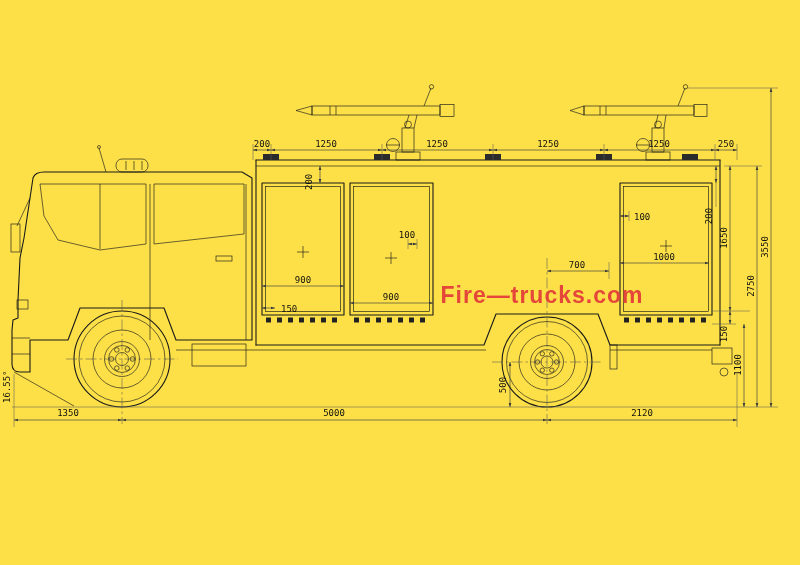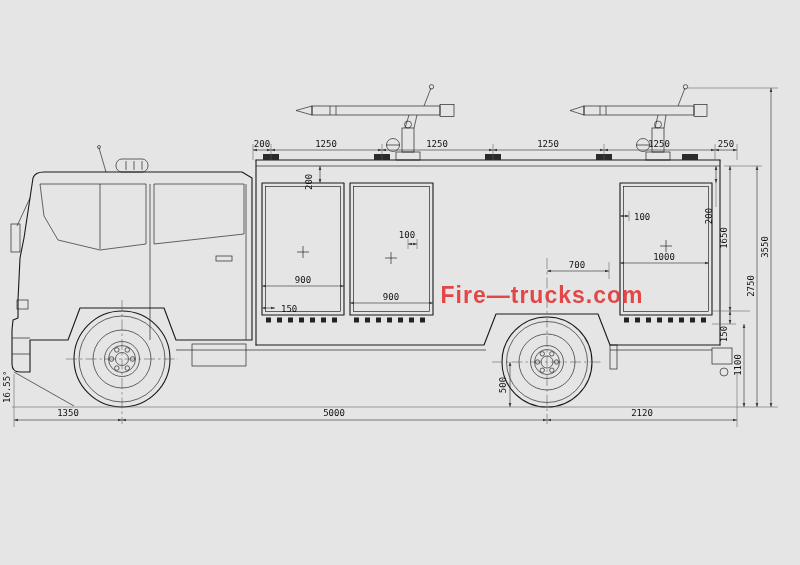--- a/index.html
+++ b/index.html
@@ -1,16 +1,16 @@
 <!DOCTYPE html>
 <html><head>
 <meta charset="utf-8">
 <style>
   html,body{margin:0;padding:0;background:#ffffff;}
-  .stage{width:800px;height:565px;background:#e5e5e5;position:relative;overflow:hidden;
+  .stage{width:800px;height:565px;background:#fde047;position:relative;overflow:hidden;
          font-family:"DejaVu Sans Mono",monospace;}
   svg{display:block;}
   .outline{stroke:#1a1a1a;stroke-width:1.1;fill:none;stroke-linejoin:round;stroke-linecap:round;}
   .thin{stroke:#1a1a1a;stroke-width:0.65;fill:none;}
   .ext{stroke:#5e5e5e;stroke-width:0.55;fill:none;}
   .dimline{stroke:#3a3a3a;stroke-width:0.65;fill:none;}
   .cl{stroke:#555555;stroke-width:0.55;fill:none;stroke-dasharray:11 3 2.5 3;}
   .dimtext{font:9px "DejaVu Sans Mono",monospace;fill:#111111;}
   .pad{fill:#2b2b2b;stroke:none;}
   .tabs{stroke:#222222;stroke-width:5;stroke-dasharray:5 6;fill:none;}

